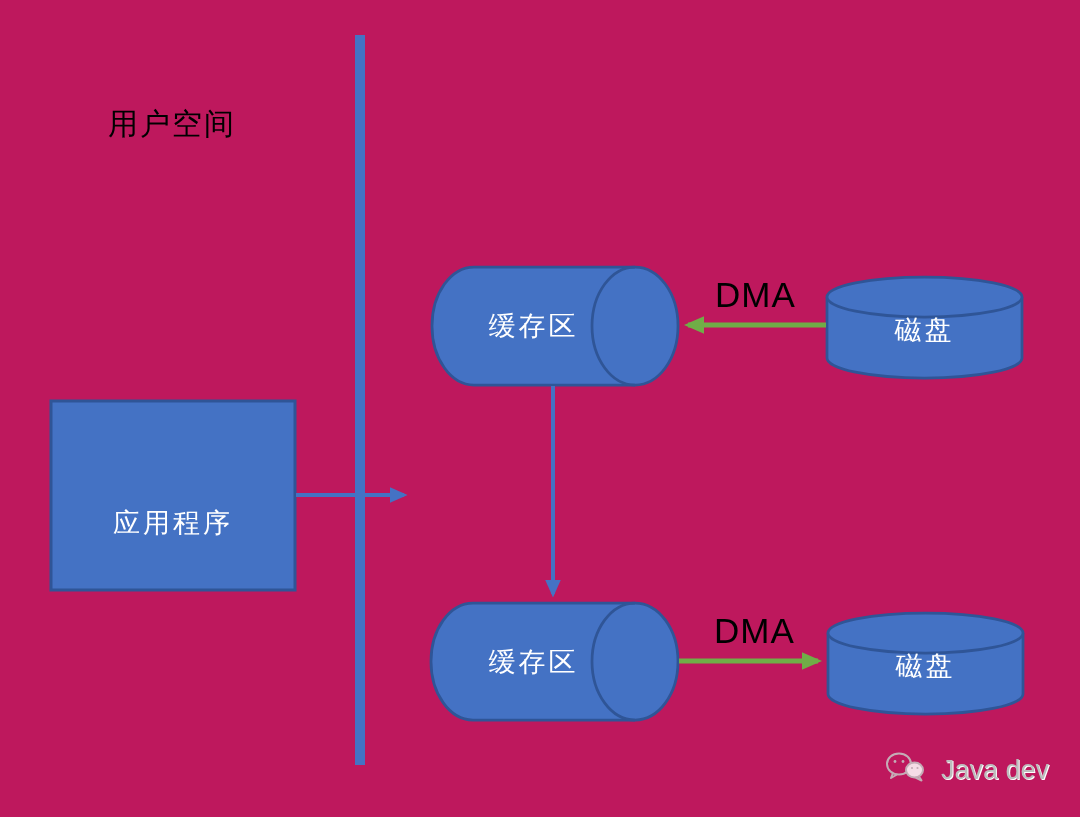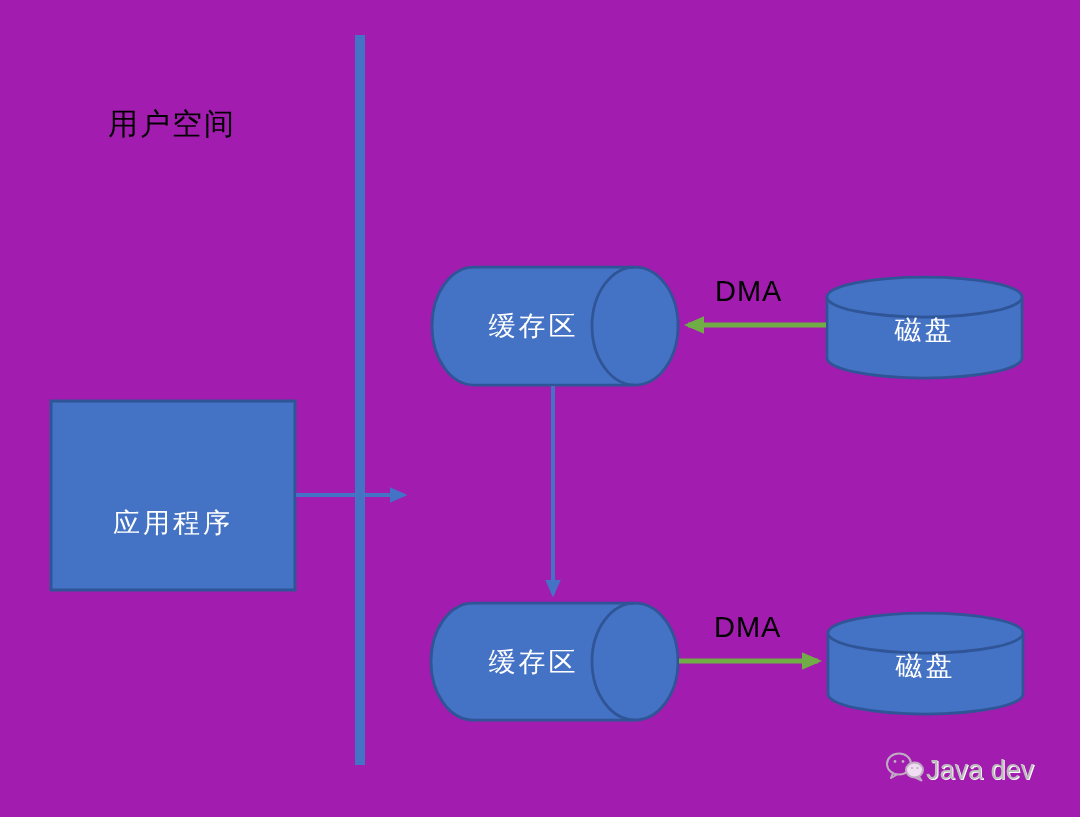--- a/index.html
+++ b/index.html
@@ -3,21 +3,21 @@
 <meta charset="utf-8">
 <style>
   * { margin: 0; padding: 0; box-sizing: border-box; }
   html, body { background: #ffffff; }
   body { font-family: "Liberation Sans", "DejaVu Sans", sans-serif; }
 
   .canvas {
     position: relative;
     width: 1080px;
     height: 817px;
-    background: #a21caf;
+    background: #be185d;
     overflow: hidden;
   }
 
   .shape-layer {
     position: absolute;
     left: 0; top: 0;
     width: 1080px; height: 817px;
   }
 
   .label {
@@ -34,32 +34,32 @@
   .node-label {
     display: flex;
     align-items: center;
     justify-content: center;
     color: #ffffff;
     font-size: 27px;
     letter-spacing: 3px;
   }
 
   .dma-label {
-    font-size: 29px;
+    font-size: 35px;
     color: #000000;
     letter-spacing: 1px;
   }
 
   .watermark {
     position: absolute;
     left: 884px;
     top: 750px;
     display: flex;
     align-items: center;
-    gap: 0;
+    gap: 15px;
     color: #bdbdbd;
     font-size: 27px;
     text-shadow: 1px 1px 0 #ffffff;
   }
   .watermark .wm-icon { opacity: 0.85; }
 </style>
 </head>
 <body>
 
 <div class="canvas">

